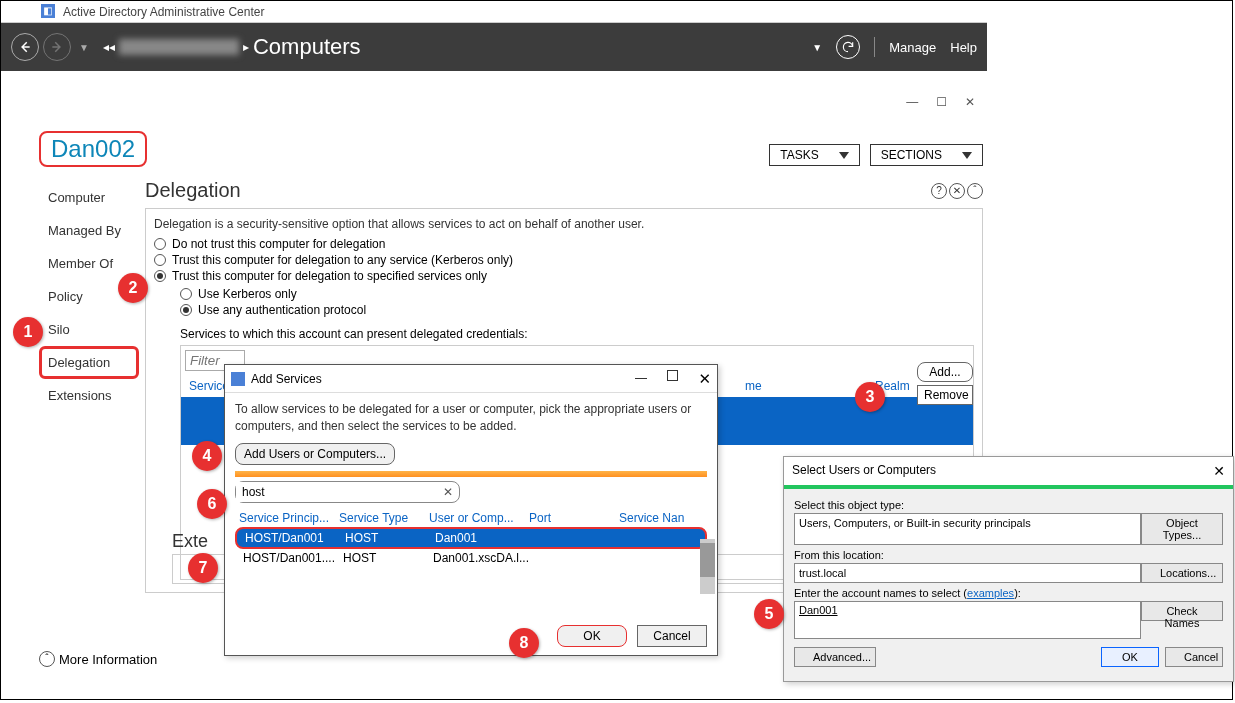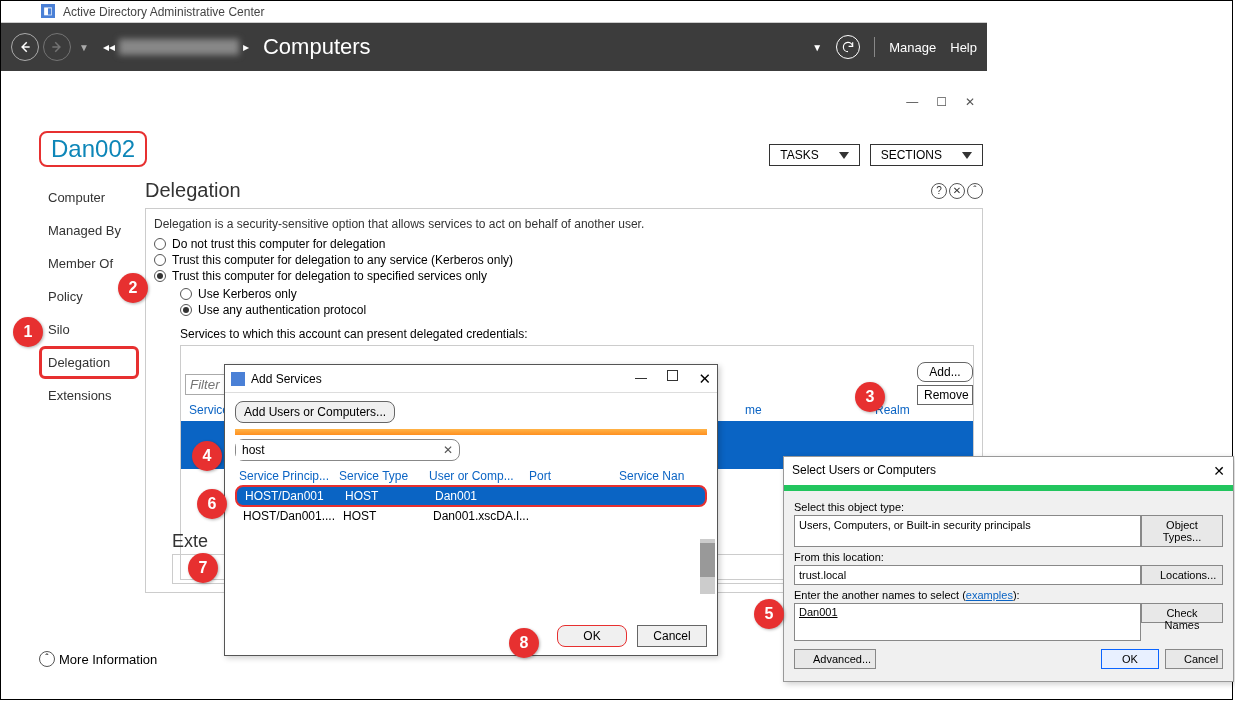--- a/index.html
+++ b/index.html
@@ -17,21 +17,21 @@
 .adac-window { position:absolute; left:0; top:0; width:986px; height:680px; }
 .titlebar { height:22px; display:flex; align-items:center; padding-left:40px; background:#fff; color:#444; border-bottom:1px solid #ccc; }
 .app-icon { position:absolute; left:40px; top:3px; width:14px; height:14px; background:#4a80d6; color:#fff; font-size:10px; text-align:center; line-height:14px; }
 .titlebar-text { margin-left:22px; }
 .navbar { height:48px; background:#3c3c3c; color:#fff; display:flex; align-items:center; padding:0 10px; }
 .nav-btn { width:28px; height:28px; border:1.5px solid #aaa; border-radius:50%; display:flex; align-items:center; justify-content:center; margin-right:4px; color:#aaa; font-size:16px; }
 .nav-btn svg { width:14px; height:14px; }
 .nav-dd { margin-left:4px; color:#aaa; font-size:10px; }
 .nav-path { margin-left:14px; font-size:12px; color:#fff; display:flex; align-items:center; }
 .nav-path-blur { filter: blur(3px); background:#888; width:120px; height:16px; margin:0 4px; }
-.nav-computers { font-size:22px; font-weight:300; margin-left:14px; }
+.nav-computers { font-size:22px; font-weight:300; margin-left:4px; }
 .nav-right { margin-left:auto; display:flex; align-items:center; gap:14px; font-size:13px; }
 .refresh-btn { width:24px; height:24px; border:1.5px solid #fff; border-radius:50%; display:flex; align-items:center; justify-content:center; }
 .nav-sep { width:1px; height:20px; background:#888; }
 .prop-chrome { position:absolute; right:2px; top:94px; display:flex; gap:18px; padding-right:10px; }
 .prop-chrome span { color:#555; font-family:Arial; }
 .content { position:absolute; left:38px; top:130px; width:944px; }
 .obj-title { font-size:24px; color:#0d86b8; font-weight:400; padding:2px 10px; }
 .callout-box { border:2.5px solid #e73030; border-radius:8px; }
 .top-row { display:flex; justify-content:space-between; align-items:center; margin-bottom:12px; }
 .top-btns { display:flex; gap:10px;margin-top:12px; }
@@ -47,21 +47,21 @@
 .ci { width:16px; height:16px; border:1px solid #555; border-radius:50%; font-size:10px; text-align:center; line-height:14px; }
 .panel-body { border:1px solid #ccc; padding:8px; position:relative; height:385px; }
 .desc { color:#333; margin-bottom:6px; }
 .radio-row { display:flex; align-items:center; gap:6px; margin:2px 0; }
 .radio { width:12px; height:12px; border:1px solid #555; border-radius:50%; display:inline-block; position:relative; }
 .radio.checked::after { content:""; position:absolute; left:2px; top:2px; width:6px; height:6px; background:#333; border-radius:50%; }
 .sub-radios { margin-left:26px; margin-top:4px; }
 .svc-label { margin-top:10px; margin-left:26px; }
 .svc-box { margin-left:26px; margin-top:4px; border:1px solid #ccc; height:235px; background:#fff; position:relative; }
 .filter-row { padding:4px; display:flex; }
-.filter-input { width:60px; border:1px solid #aaa; padding:2px 4px; font-style:italic; color:#0c4a6e;margin-top:24px; }
+.filter-input { width:60px; border:1px solid #aaa; padding:2px 4px; font-style:italic; color:#0c4a6e; }
 .col-headers { display:flex; padding:4px 8px; gap:40px; color:#0b64c4; font-size:12px; }
 .col-headers span { width:90px; }
 .sel-row { background:#0a64c4; color:#fff; padding:3px 8px; height:48px; }
 .btn-col { position:absolute; right:0; top:16px; width:56px; }
 .winbtn { border:1px solid #666; padding:2px 6px; background:#fff; font-size:12px; margin-bottom:3px; text-align:center; }
 .exp-sec { position:absolute; left:26px; bottom:8px; font-size:18px; font-weight:300; color:#333; }
 .exp-box { border:1px solid #ccc; width:690px; height:30px; margin-top:2px; }
 .more-info { position:absolute; left:38px; bottom:14px; font-size:13px; display:flex; align-items:center; gap:4px; }
 .circle-chev { width:16px; height:16px; border:1px solid #555; border-radius:50%; text-align:center; line-height:14px; font-size:10px; }
 
@@ -85,21 +85,21 @@
 .svc-row { display:flex; font-size:12px; padding:2px 4px; }
 .svc-row.sel { background:#0a64c4; color:#fff; }
 .svc-row span{padding:0 4px}
 .sr1{width:100px}.sr2{width:90px}.sr3{width:100px}
 .dlg-footer { position:absolute; bottom:8px; right:10px; display:flex; gap:10px; }
 .dlg-footer .dlg-btn { width:70px; text-align:center; }
 .scrollbar-v { position:absolute; right:2px; top:60%; width:15px; height:55px; background:#ccc; }
 .scroll-thumb { background:#999; height:34px; margin-top:4px; }
 
 .sel-users-dialog { position:absolute; left:782px; top:455px; width:451px; height:226px; background:#f0f0f0; border:1px solid #999; box-shadow:2px 2px 6px rgba(0,0,0,0.2); }
-.su-title { padding:6px 8px; font-size:12px; border-bottom:6px solid #22c55e; display:flex; background:#fff;gap:16px; }
+.su-title { padding:6px 8px; font-size:12px; border-bottom:4px solid #22c55e; display:flex; background:#fff;gap:16px; }
 .su-close { margin-left:auto; font-size:14px; }
 .su-body { padding:6px 10px; font-size:11px; }
 .su-label { margin-top:4px; margin-bottom:2px; }
 .su-row { display:flex; margin-bottom:4px; }
 .su-field { border:1px solid #888; background:#fff; padding:3px 4px; flex:1; font-size:11px; }
 .su-btn { border:1px solid #888; background:#e8e8e8; padding:3px 18px; font-size:11px; width:82px; text-align:center; }
 .su-textarea { border:1px solid #888; background:#fff; height:38px; padding:2px 4px; font-size:11px; }
 .su-footer { display:flex; gap:6px; margin-top:8px; }
 .su-footer .right { margin-left:auto; display:flex; gap:6px; }
 .su-ok { border:1px solid #0a64ff; background:#e8f0ff; color:#000; padding:3px 6px; width:58px; text-align:center; }
@@ -244,20 +244,21 @@
   <div class="dlg-title">
     <div class="icon"></div>
     <span>Add Services</span>
     <div class="dlg-ctrl">
       <div class="dlg-min"></div>
       <div class="dlg-max"></div>
       <span class="dlg-close">✕</span>
     </div>
   </div>
   <div class="dlg-body">
+    <div class="dlg-desc">To allow services to be delegated for a user or computer, pick the appropriate users or computers, and then select the services to be added.</div>
     <span class="dlg-btn callout-box">Add Users or Computers...</span>
     <div class="orange-bar"></div>
     <div class="host-input callout-box">
       <input value="host" style="">
       <span class="clear">✕</span>
     </div>
     <div class="svc-hdr">
       <span class="sh1">Service Princip...</span>
       <span class="sh2">Service Type</span>
       <span class="sh3">User or Comp...</span>
@@ -294,21 +295,21 @@
     <div class="su-row">
       <div class="su-field">Users, Computers, or Built-in security principals</div>
       <div class="su-btn">Object Types...</div>
     </div>
     <div class="su-label">From this location:</div>
     <div class="su-row">
       <div class="su-field">trust.local</div>
       <div class="su-btn">Locations...</div>
     </div>
     <div class="su-label">
-      <span>Enter the another names to select (</span><span class="link">examples</span><span>):</span>
+      <span>Enter the account names to select (</span><span class="link">examples</span><span>):</span>
     </div>
     <div class="su-row">
       <div class="su-textarea" style="flex:1"><span style="text-decoration:underline">Dan001</span></div>
       <div class="su-btn" style="height:20px">Check Names</div>
     </div>
     <div class="su-footer">
       <div class="su-btn">Advanced...</div>
       <div class="right">
         <div class="su-ok">OK</div>
         <div class="su-btn" style="width:58px">Cancel</div>

